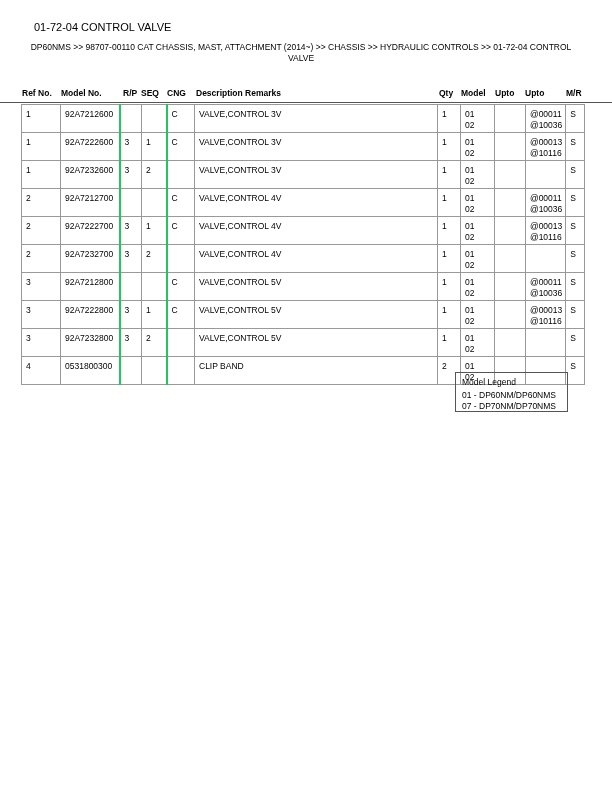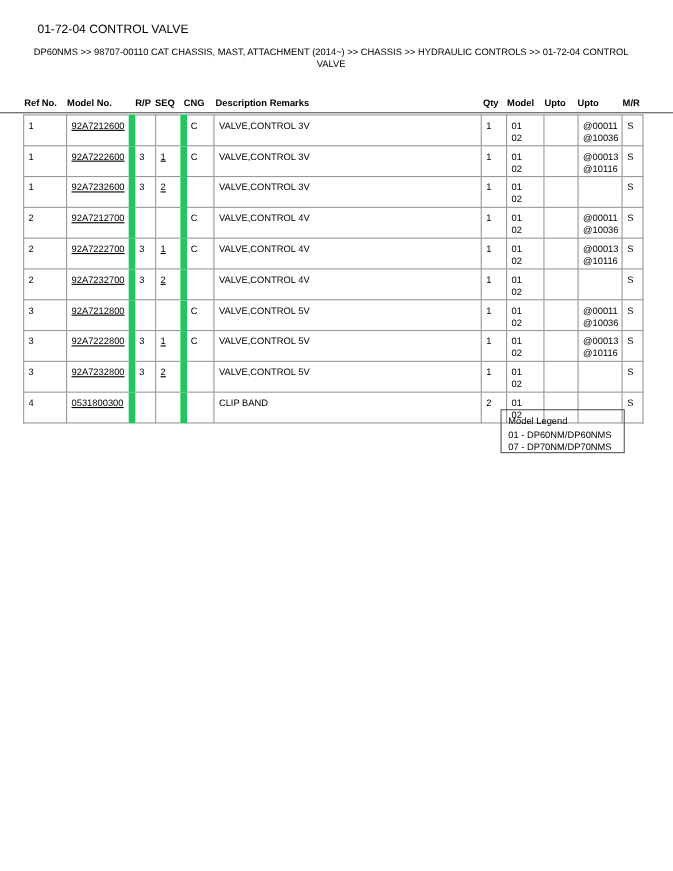--- a/index.html
+++ b/index.html
@@ -23,21 +23,21 @@
       border-top: 1.5px solid #555;
     }
     table.parts {
       position: absolute; left: 21px; top: 104px; border-collapse: collapse;
       font-size: 8.5px; table-layout: fixed;
     }
     table.parts td {
       border: 1px solid #999; vertical-align: top; padding: 4px 3px 2px 4px;
       height: 19.5px; line-height: 10.5px; white-space: nowrap; overflow: hidden;
     }
-    table.parts td.thick { border-right: 6px solid #22c55e; text-decoration: underline; }
+    table.parts td.thick { border-right: 2px solid #22c55e; }
     .legend {
       position: absolute; left: 455px; top: 372px; width: 113px; height: 40px;
       border: 1px solid #555; box-sizing: border-box; padding: 4px 6px;
       font-size: 8.5px; line-height: 11px;
     }
     .legend .lt { font-weight: normal; margin-bottom: 2px; }
   </style>
 </head>
 <body>
 

